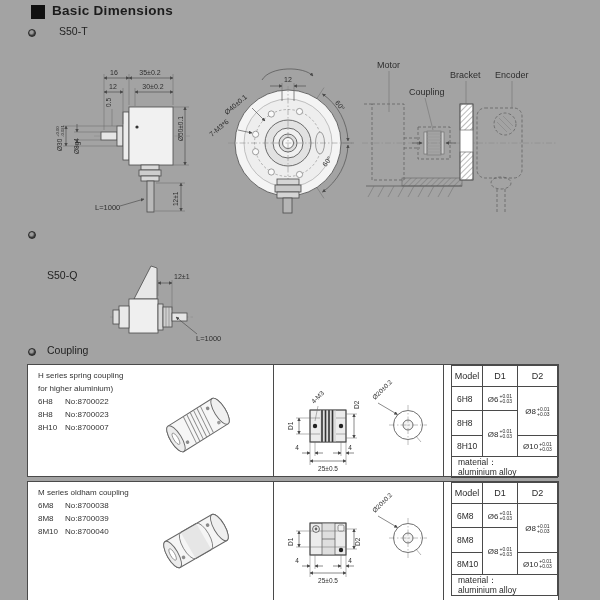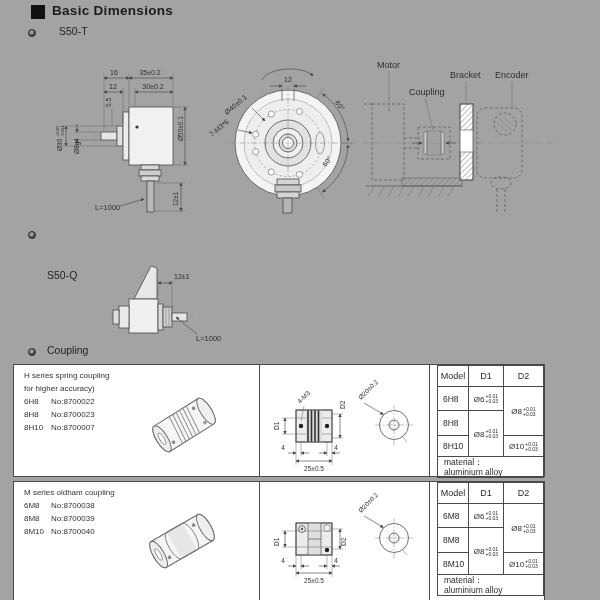--- a/index.html
+++ b/index.html
@@ -15,21 +15,21 @@
   svg text{fill:#2e2e2e;font-family:"Liberation Sans",sans-serif;}
   .ln{stroke:#4a4a4a;stroke-width:.65;fill:none;}
   .ext{stroke:#6b6b6b;stroke-width:.5;fill:none;}
   .cl{stroke:#8a8a8a;stroke-width:.55;fill:none;stroke-dasharray:6 2 1.5 2;}
   .dash{stroke:#5a5a5a;stroke-width:.7;fill:none;stroke-dasharray:3 2;}
   .part{stroke:#4a4a4a;stroke-width:.8;}
   .dtx{font-size:7px;}
   .dtx2{font-size:6.5px;}
   .tol{font-size:4.2px;}
   
-  .cbox{position:absolute;left:13px;width:532px;border:1px solid #4a4a4a;background:#fff;box-sizing:border-box;}
+  .cbox{position:absolute;left:27px;width:532px;border:1px solid #4a4a4a;background:#fff;box-sizing:border-box;}
   .vline{position:absolute;top:0;bottom:0;width:1px;background:#4a4a4a;}
   .desc{position:absolute;left:10px;top:6px;font-size:8px;line-height:9px;color:#333;width:230px;}
   .desc .gap{margin-top:4px;}
   .mrow{display:flex;margin-top:4px;font-size:8px;}
   .mrow .code{width:27px;}
   table.spec{position:absolute;right:0;top:0;border-collapse:collapse;table-layout:fixed;width:105px;}
   table.spec td{border:1px solid #4a4a4a;text-align:center;font-size:8.5px;padding:0;color:#2a2a2a;margin-top:20px;}
   table.spec td.mod{text-align:left;padding-left:5px;}
   .dval{display:inline-block;vertical-align:middle;font-size:8px;}
   .tolblk{display:inline-block;vertical-align:middle;text-align:left;margin-left:1px;}
@@ -287,21 +287,21 @@
 
   <span class="bullet" style="left:28px;top:348px;"></span>
   <span class="blabel" style="left:47px;top:344px;">Coupling</span>
 
   <div class="cbox" style="top:364px;height:113px;">
     <div class="vline" style="left:245px;"></div>
     <div class="vline" style="left:415px;"></div>
 
     <div class="desc">
       <div>H series spring coupling</div>
-      <div class="gap">for higher accuracy)</div>
+      <div class="gap">for higher aluminium)</div>
       <div class="mrow">
         <span class="code">6H8</span>
         <span>No:8700022</span>
       </div>
       <div class="mrow">
         <span class="code">8H8</span>
         <span>No:8700023</span>
       </div>
       <div class="mrow">
         <span class="code">8H10</span>

